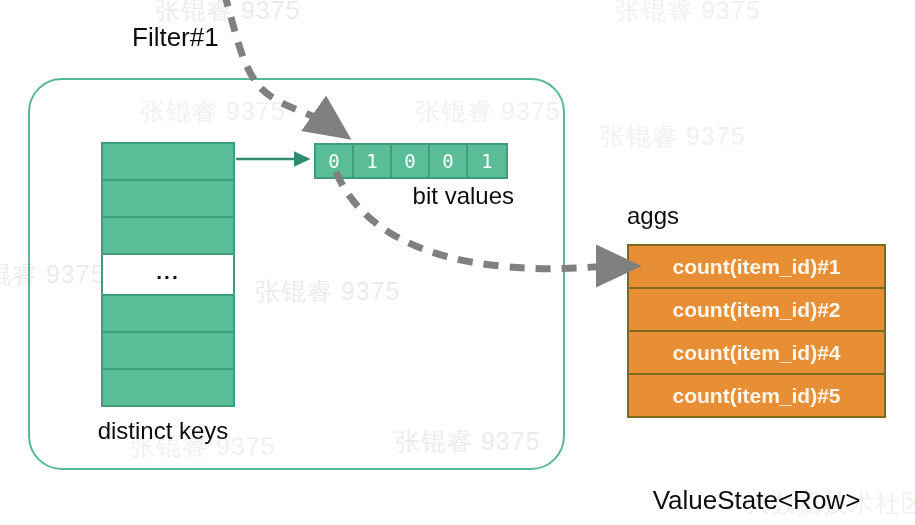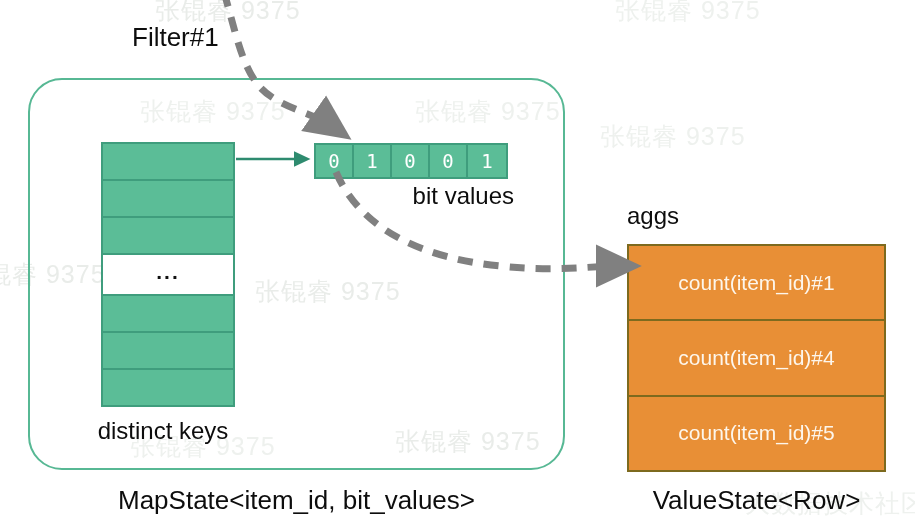--- a/index.html
+++ b/index.html
@@ -129,25 +129,26 @@
     width: 259px;
     text-align: left;
     font-size: 24px;
     color: #0d0d0d;
   }
   #aggs-box {
     position: absolute;
     left: 627px;
     top: 244px;
     width: 259px;
-    height: 228px;
+    height: 174px;
     display: flex;
     flex-direction: column;
     border: 2px solid #7d6a1e;
     box-sizing: border-box;
+    font-weight: bold;
   }
   .agg-row {
     flex: 1 1 0;
     background: #e88f36;
     border-bottom: 2px solid #7d6a1e;
     box-sizing: border-box;
     display: flex;
     align-items: center;
     justify-content: center;
     color: #fdf6ec;
@@ -224,25 +225,25 @@
       <div class="bit-cell">1</div>
       <div class="bit-cell">0</div>
       <div class="bit-cell">0</div>
       <div class="bit-cell">1</div>
     </div>
   <div id="bit-values-label">bit values</div>
 
   <div id="aggs-label">aggs</div>
   <div id="aggs-box">
       <div class="agg-row">count(item_id)#1</div>
+      <div class="agg-row">count(item_id)#2</div>
       <div class="agg-row">count(item_id)#4</div>
       <div class="agg-row">count(item_id)#5</div>
     </div>
 
-  <div class="caption" id="map-caption">MapState&lt;item_id, bit_values&gt;</div>
   <div class="caption" id="value-caption">ValueState&lt;Row&gt;</div>
 
   <svg id="overlay" viewBox="0 0 915 525" xmlns="http://www.w3.org/2000/svg">
     <defs>
       <marker id="gray-head" markerWidth="7" markerHeight="7" refX="3.2" refY="3.5" orient="auto">
         <path d="M0,0.4 L6.6,3.5 L0,6.6 z" fill="#808080"></path>
       </marker>
       <marker id="green-head" markerWidth="7" markerHeight="7" refX="3.2" refY="3.5" orient="auto">
         <path d="M0,0.4 L6.6,3.5 L0,6.6 z" fill="#2e8b6f"></path>
       </marker>

